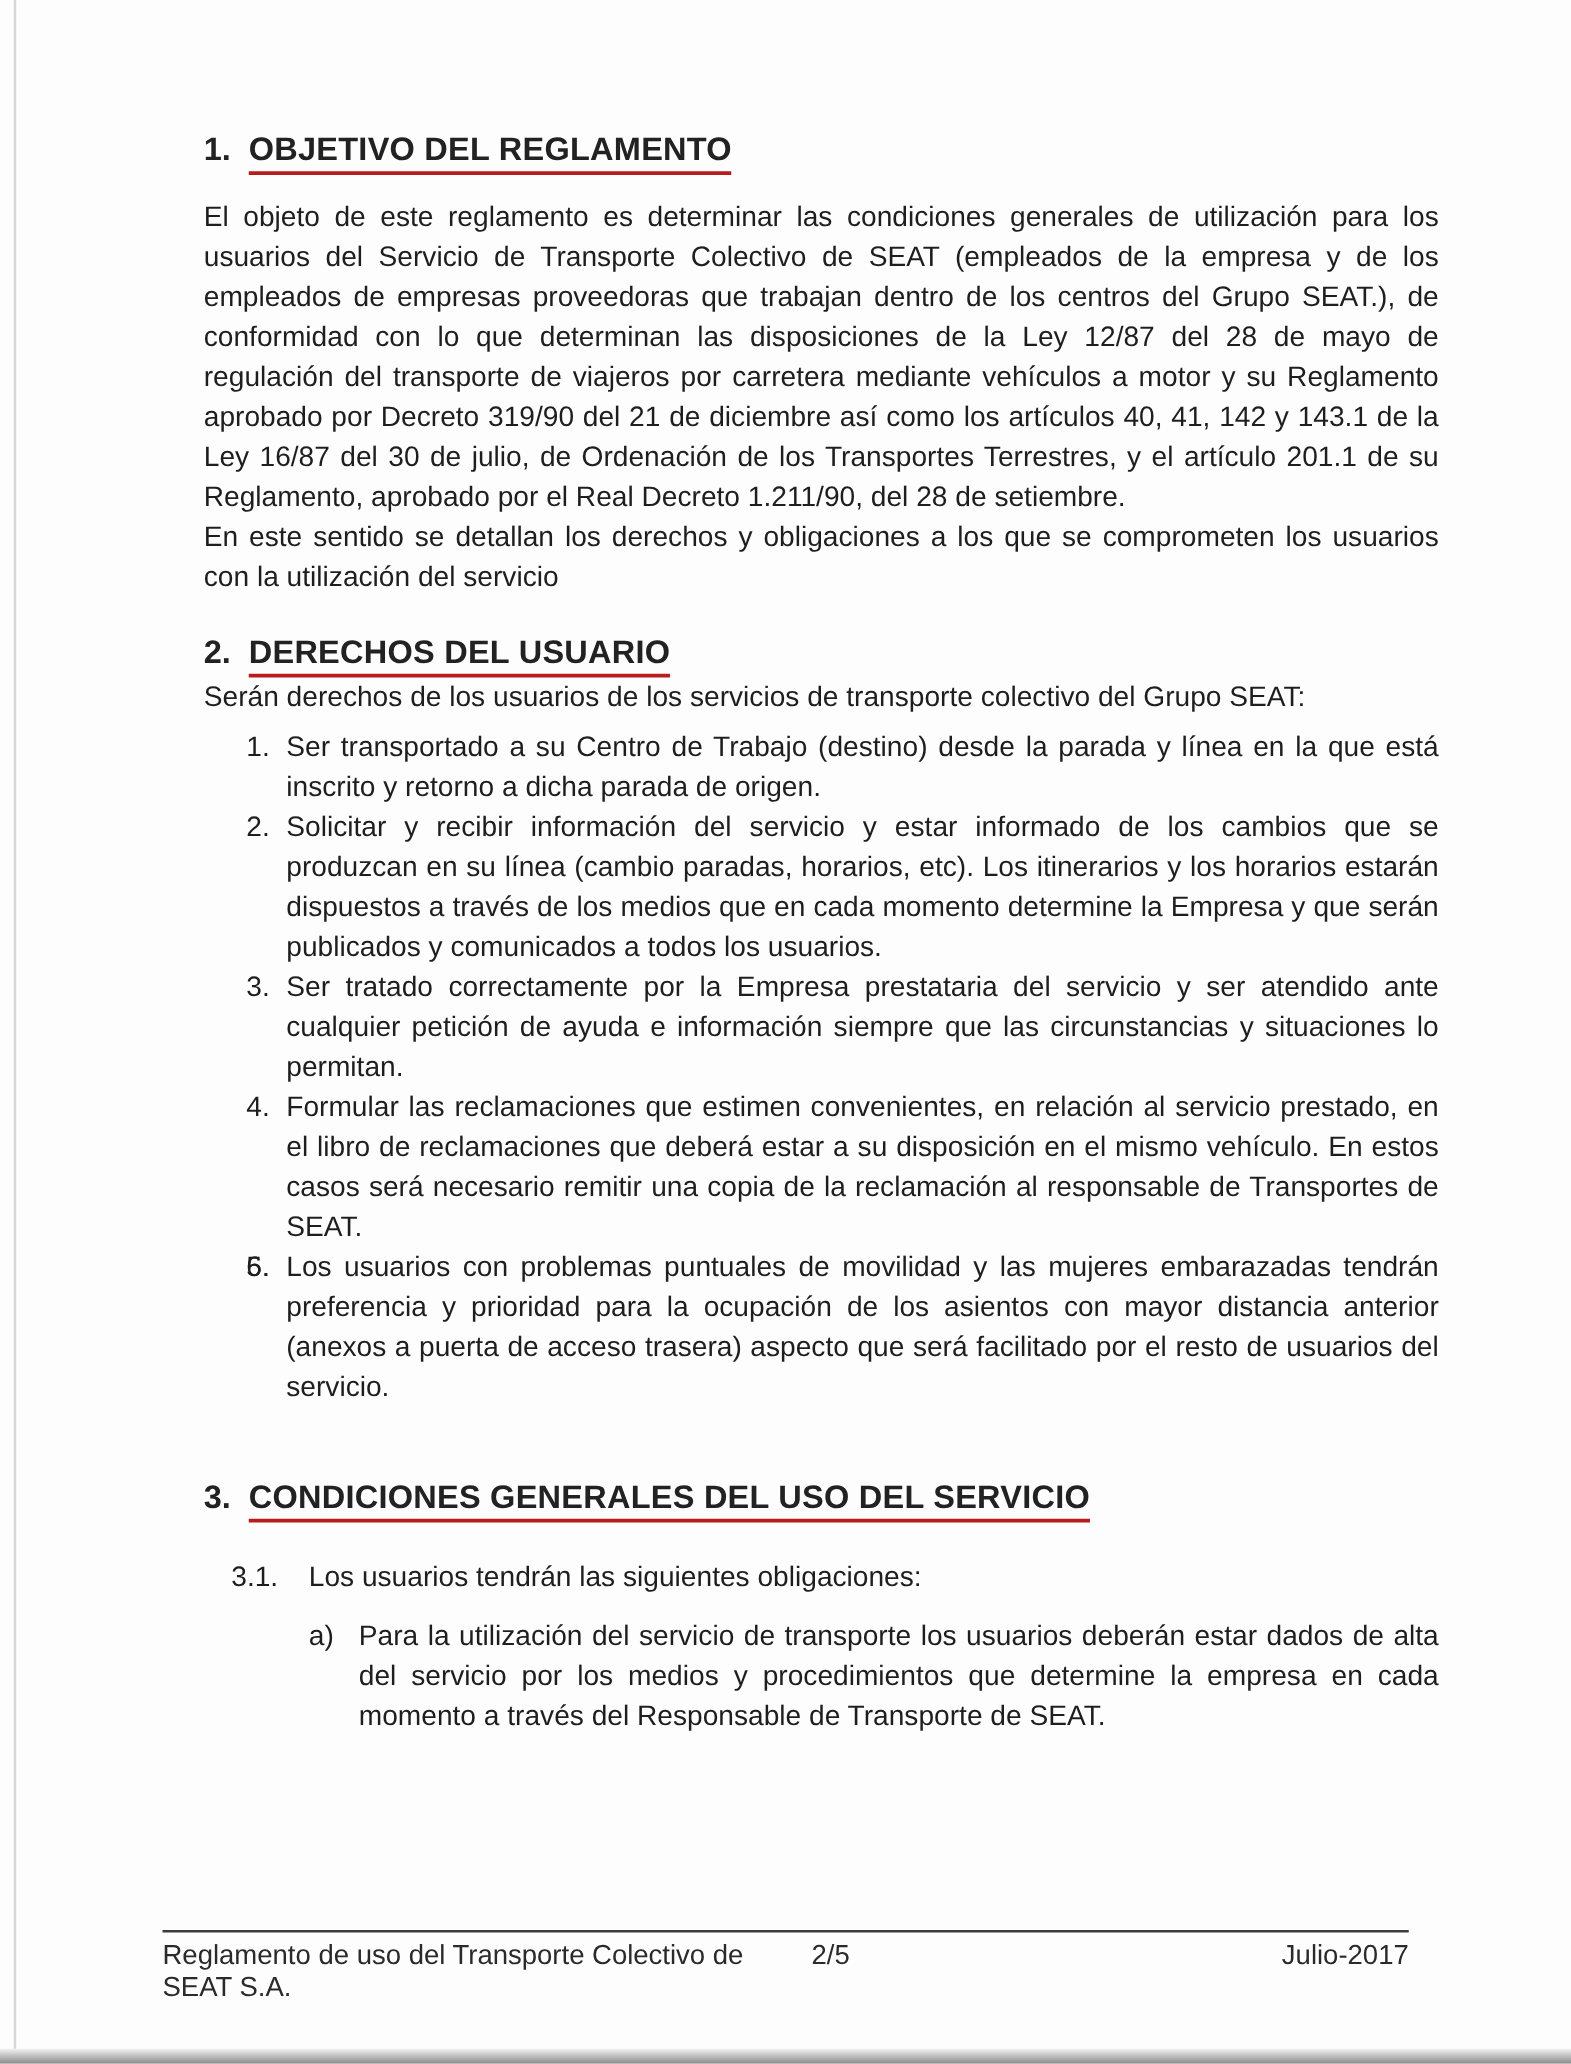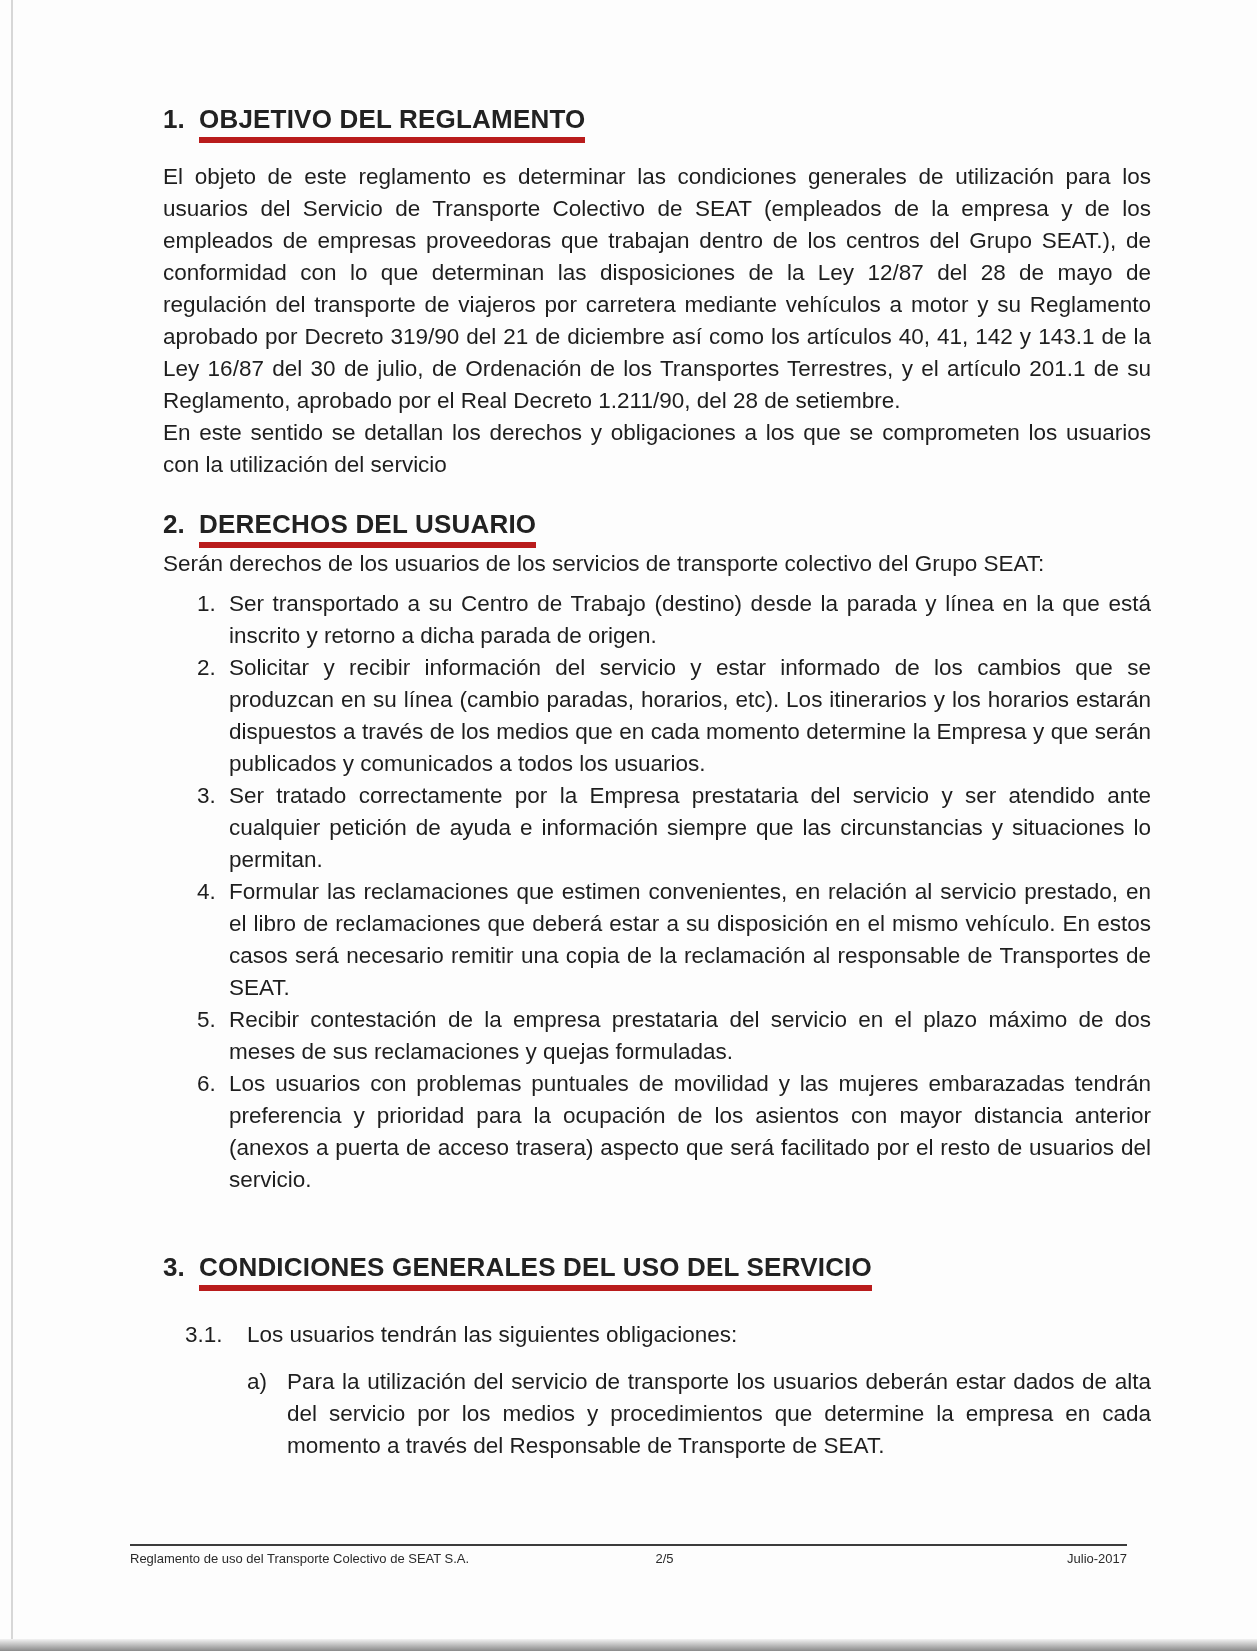--- a/index.html
+++ b/index.html
@@ -45,21 +45,21 @@
   .h {
     display: flex;
     align-items: baseline;
     font-weight: bold;
     font-size: 26px;
     line-height: 34px;
     color: #222;
   }
   .h .num { width: 36px; flex: 0 0 36px; }
   .h .title {
-    border-bottom: 6px solid #b91c1c;
+    border-bottom: 3px solid #b91c1c;
     padding-bottom: 1px;
     letter-spacing: 0.2px;
   }
 
   .indented { margin-left: 34px; }
 
   p.body-par {
     margin: 0;
     text-align: justify;
   }
@@ -97,21 +97,21 @@
   
   .footer {
     position: absolute;
     left: 130px;
     right: 130px;
     top: 1544px;
     border-top: 2px solid #3c3c3c;
     padding-top: 5px;
     display: flex;
     align-items: baseline;
-    font-size: 13px;
+    font-size: 22px;
     color: #2a2a2a;
   }
   .footer .f-left  { flex: 1; text-align: left; }
   .footer .f-center{ flex: 0 0 auto; transform: translateX(36px); text-align: right; }
   .footer .f-right { flex: 1; text-align: right; }
 
   .mt-h2 { margin-top: 26px; }
   .mt-intro { margin-top: 18px; }
   .mt-h3 { margin-top: 54px; }
   .mt-31 { margin-top: 28px; }
@@ -152,21 +152,20 @@
       <div class="li">
         <span class="marker">3.</span>
         <span>Ser tratado correctamente por la Empresa prestataria del servicio y ser atendido ante cualquier petición de ayuda e información siempre que las circunstancias y situaciones lo permitan.</span>
       </div>
       <div class="li">
         <span class="marker">4.</span>
         <span>Formular las reclamaciones que estimen convenientes, en relación al servicio prestado, en el libro de reclamaciones que deberá estar a su disposición en el mismo vehículo. En estos casos será necesario remitir una copia de la reclamación al responsable de Transportes de SEAT.</span>
       </div>
       <div class="li">
         <span class="marker">5.</span>
-        <span>Recibir contestación de la empresa prestataria del servicio en el plazo máximo de dos meses de sus reclamaciones y quejas formuladas.</span>
       </div>
       <div class="li">
         <span class="marker">6.</span>
         <span>Los usuarios con problemas puntuales de movilidad y las mujeres embarazadas tendrán preferencia y prioridad para la ocupación de los asientos con mayor distancia anterior (anexos a puerta de acceso trasera) aspecto que será facilitado por el resto de usuarios del servicio.</span>
       </div>
     </div>
 
     <div class="h mt-h3">
       <span class="num">3.</span>
       <span class="title">CONDICIONES GENERALES DEL USO DEL SERVICIO</span>

